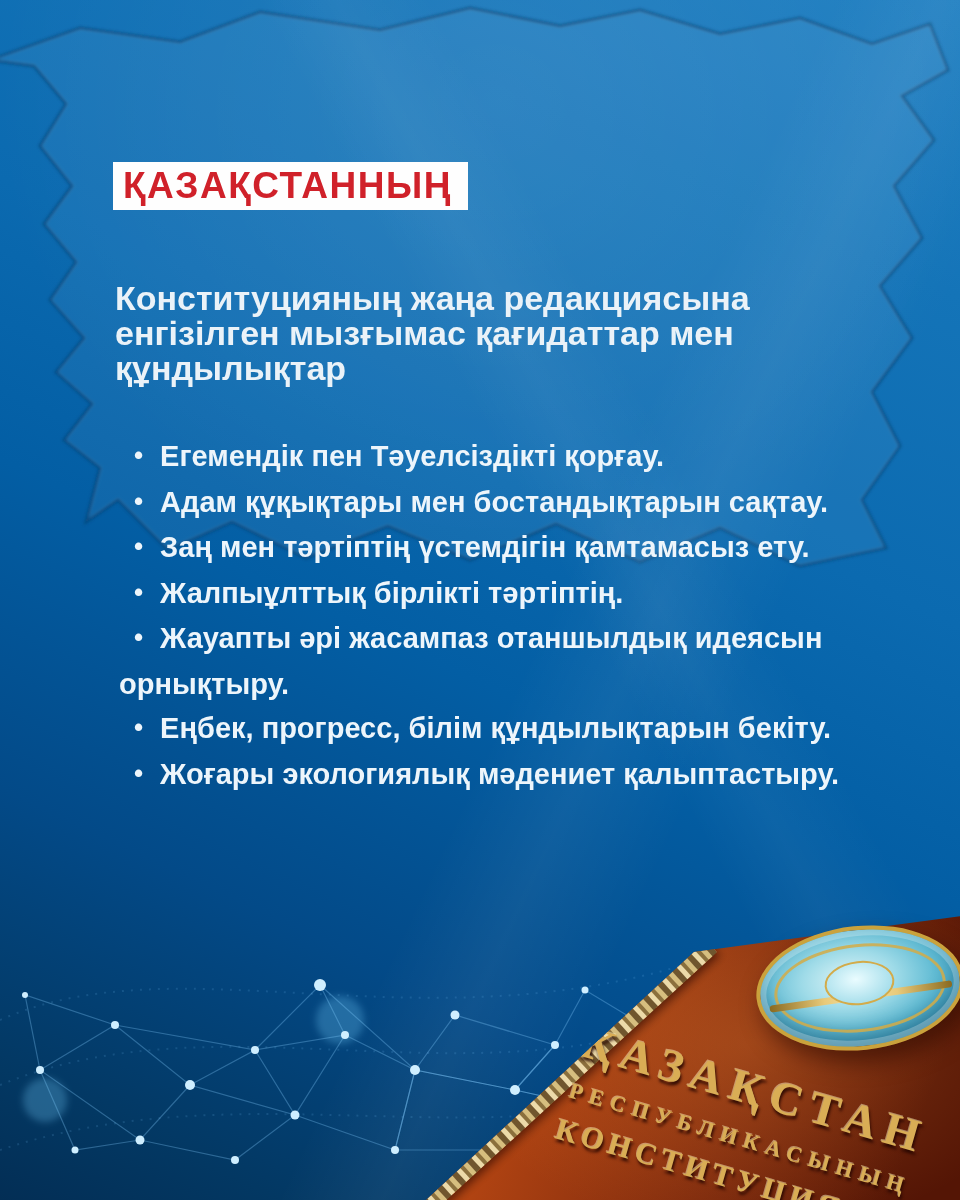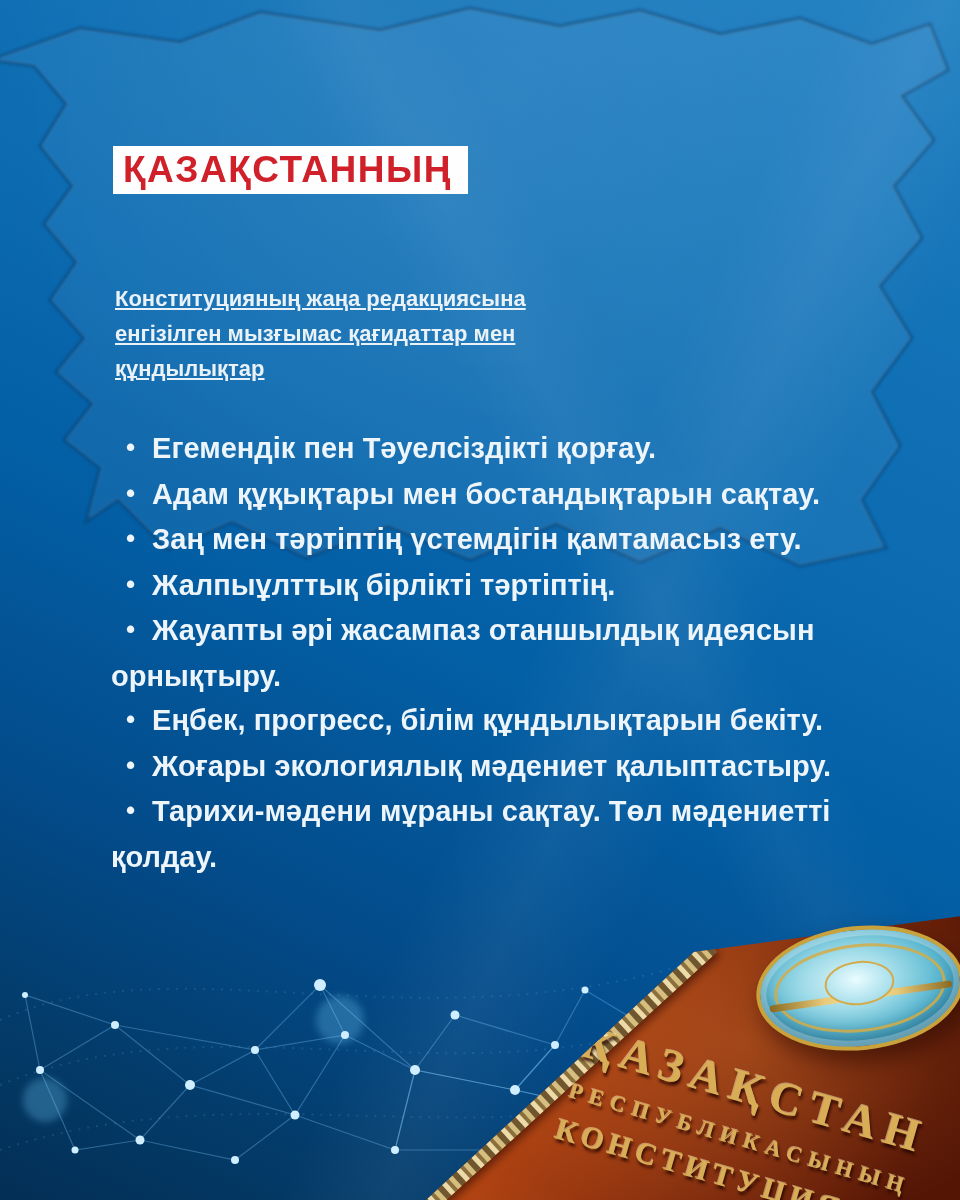--- a/index.html
+++ b/index.html
@@ -7,29 +7,29 @@
     font-family:"Liberation Sans",sans-serif;
     background:linear-gradient(205deg,#2180c2 0%,#1474b8 18%,#0b6ab0 38%,#035ea4 55%,#034a88 75%,#033863 92%,#032e55 100%);}
   
   .map-svg{position:absolute;left:0;top:0;}
   .map-wash{position:absolute;left:0;top:0;right:0;height:560px;
     background:radial-gradient(ellipse at 52% 18%,rgba(255,255,255,.07),transparent 72%);}
   .streaks{position:absolute;inset:0;background:
     linear-gradient(115deg,transparent 55%,rgba(255,255,255,.05) 62%,transparent 70%),
     linear-gradient(62deg,transparent 56%,rgba(255,255,255,.04) 61%,transparent 67%);}
   
-  .title-block{position:absolute;left:113px;top:146px;}
+  .title-block{position:absolute;left:113px;top:162px;}
   .title-chip{display:table;background:#fefefe;color:#d0212a;font-weight:800;
     font-size:37px;line-height:1;letter-spacing:1.5px;padding:5px 16px 6px 10px;
     margin-bottom:5px;white-space:nowrap;}
   
   .subtitle{position:absolute;left:115px;top:281px;color:#eaf2f8;font-weight:bold;
-    font-size:22px;line-height:35px;text-decoration:underline;}
+    font-size:34px;line-height:35px;}
   
-  .bullets{position:absolute;left:103px;top:418px;width:790px;margin:8px;padding:0;
+  .bullets{position:absolute;left:103px;top:418px;width:790px;margin:16px;padding:0;
     list-style:none;color:#edf5fb;font-weight:bold;font-size:29px;line-height:44.5px;}
   .bullet-item{margin:0;}
   .dot{display:inline-block;margin:0 17px 0 15px;transform:translateY(-2px);font-size:26px;}
   
   .book-cover{position:absolute;inset:0;
     clip-path:polygon(694px 952px,962px 916px,962px 1202px,424px 1202px);
     background:
       radial-gradient(ellipse 430px 270px at 78% 87%,rgba(255,150,60,.26),transparent 70%),
       linear-gradient(112deg,#30100a 0%,#571708 10%,#8d2f10 26%,#b34814 40%,#c75a1e 52%,#b04312 66%,#7e2a0d 82%,#541505 95%);}
   .book-cover::after{content:"";position:absolute;inset:0;background:
@@ -155,21 +155,20 @@
       <li class="bullet-item"><span class="dot">•</span><span class="bullet-text">Жалпыұлттық бірлікті тәртіптің.</span></li>
 
 
       <li class="bullet-item"><span class="dot">•</span><span class="bullet-text">Жауапты әрі жасампаз отаншылдық идеясын орнықтыру.</span></li>
 
 
       <li class="bullet-item"><span class="dot">•</span><span class="bullet-text">Еңбек, прогресс, білім құндылықтарын бекіту.</span></li>
 
       <li class="bullet-item"><span class="dot">•</span><span class="bullet-text">Жоғары экологиялық мәдениет қалыптастыру.</span></li>
 
-      <li class="bullet-item"><span class="dot">•</span><span class="bullet-text">Тарихи-мәдени мұраны сақтау. Төл мәдениетті қолдау.</span></li>
 
   </ul>
 
   <div>
     <div class="book-cover">
       <div class="ornament"></div>
       <div class="book-title">
         <div class="bt bt1">ҚАЗАҚСТАН</div>
         <div class="bt bt2">РЕСПУБЛИКАСЫНЫҢ</div>
         <div class="bt bt3">КОНСТИТУЦИЯСЫ</div>

